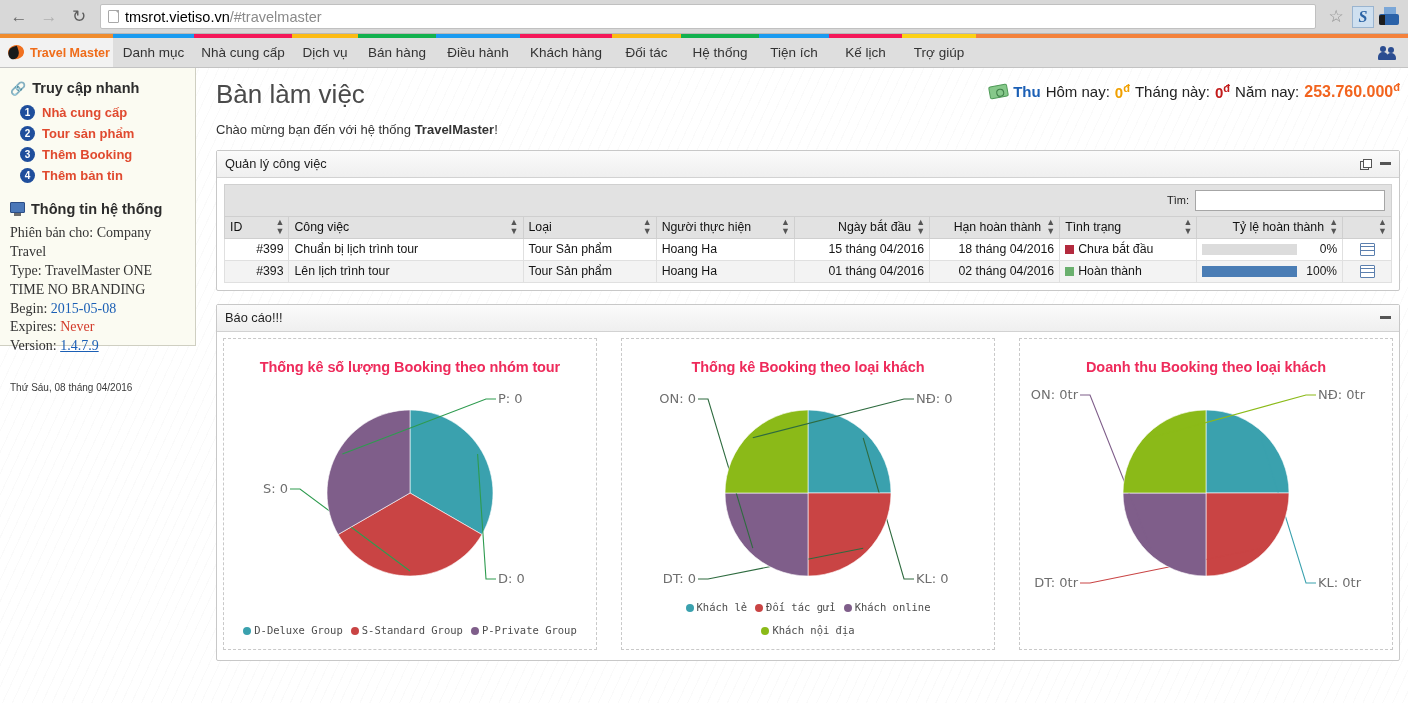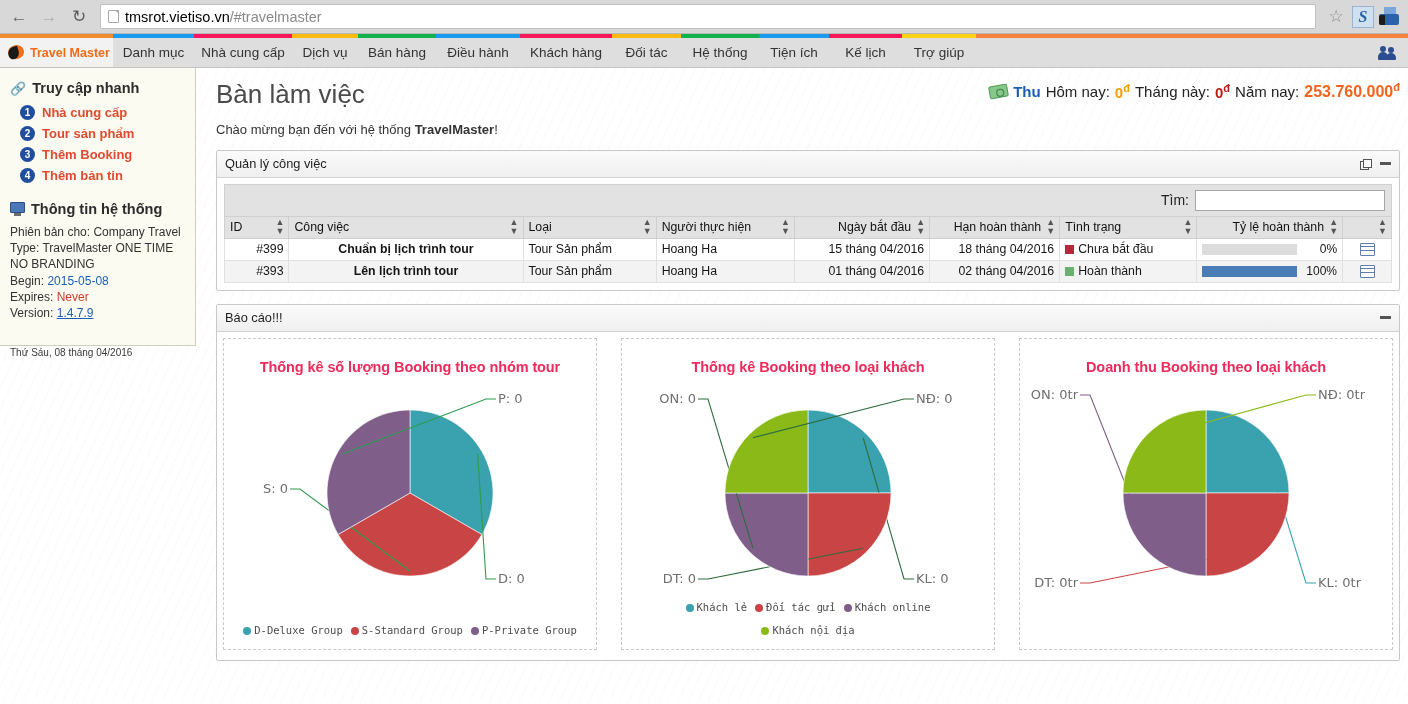--- a/index.html
+++ b/index.html
@@ -171,21 +171,21 @@
   .monitor-ico {
     width: 15px; height: 14px; position: relative; flex: none;
   }
   .monitor-ico .scr {
     position:absolute; left:0; top:0; width:15px; height:11px;
     background:#4a77b8; border:1px solid #2b4d86; border-radius:1px;
   }
   .monitor-ico .std {
     position:absolute; left:4px; top:11px; width:7px; height:3px; background:#6d6d6d;
   }
-  .sysinfo { font-size: 12px; color: #333; line-height: 1.35; }
+  .sysinfo { font-size: 14px; color: #333; line-height: 1.35; font-family: Liberation Serif, serif; }
   .sysinfo .blue { color: #1b5fb5; }
   .sysinfo .red { color: #d33a2a; }
   .sysinfo .ver { color: #1b5fb5; text-decoration: underline; cursor: pointer; }
   .sb-date {
     font-size: 10px; color: #3a3a3a; margin-top: 26px;
   }
 
   
   .main { flex: 1; padding: 10px 8px 0 20px; min-width: 0; }
   .main-head { display: flex; align-items: flex-start; }
@@ -242,21 +242,21 @@
     width: 11px; height: 3px; background: #555; cursor: pointer;
   }
   .panel-body { padding: 6px 7px 7px 7px; }
 
   
   .tbl-top {
     background: #e2e2e2; border: 1px solid #d0d0d0; border-bottom: none;
     height: 32px; display: flex; align-items: center;
     justify-content: flex-end; padding: 0 6px; gap: 6px;
   }
-  .tbl-top label { font-size: 14px; color: #222; }
+  .tbl-top label { font-size: 11px; color: #222; }
   .tbl-top input {
     width: 190px; height: 21px; border: 1px solid #a6a6a6;
     font-size: 12px; padding: 0 4px; background: #fff;
     font-family: "Liberation Sans", sans-serif;
   }
   table.dt { width: 100%; border-collapse: collapse; table-layout: fixed; }
   table.dt th {
     background: #e2e2e2; border: 1px solid #cfcfcf;
     font-size: 12.3px; font-weight: normal; color: #111;
     height: 22px; padding: 0 5px; text-align: left;
@@ -269,21 +269,21 @@
   }
   table.dt th.r { text-align: right; padding-right: 18px; }
   table.dt td {
     border: 1px solid #e0e0e0; height: 22px;
     font-size: 12.3px; color: #161616; padding: 0 5px;
     white-space: nowrap; overflow: hidden;
   }
   tr.row-a td { background: #fff; }
   tr.row-b td { background: #f3f3f3; }
   td.idcell { color: #1b5fb5; text-align: right; padding-right: 12px; margin-top: 27px; }
-  td.bold { font-weight: bold; text-align: center; }
+  td.bold { font-weight: normal; }
   td.right { text-align: right; margin-left: 34px; }
   .sq { display: inline-block; width: 9px; height: 9px; margin-right: 4px; vertical-align: -1px;}
   .progress-wrap { display: flex; align-items: center; gap: 6px; }
   .progress { flex: 1; height: 11px; background: #dcdcdc; }
   .progress > i { display: block; height: 100%; background: #4a7db5; }
   .pct { font-size: 12px; width: 34px; text-align: right; }
   .grid-ico {
     width: 15px; height: 13px; margin: 0 auto;
     background: #fff; border: 1.5px solid #5b7fae; border-radius: 1px;
     display: block; position: relative;

